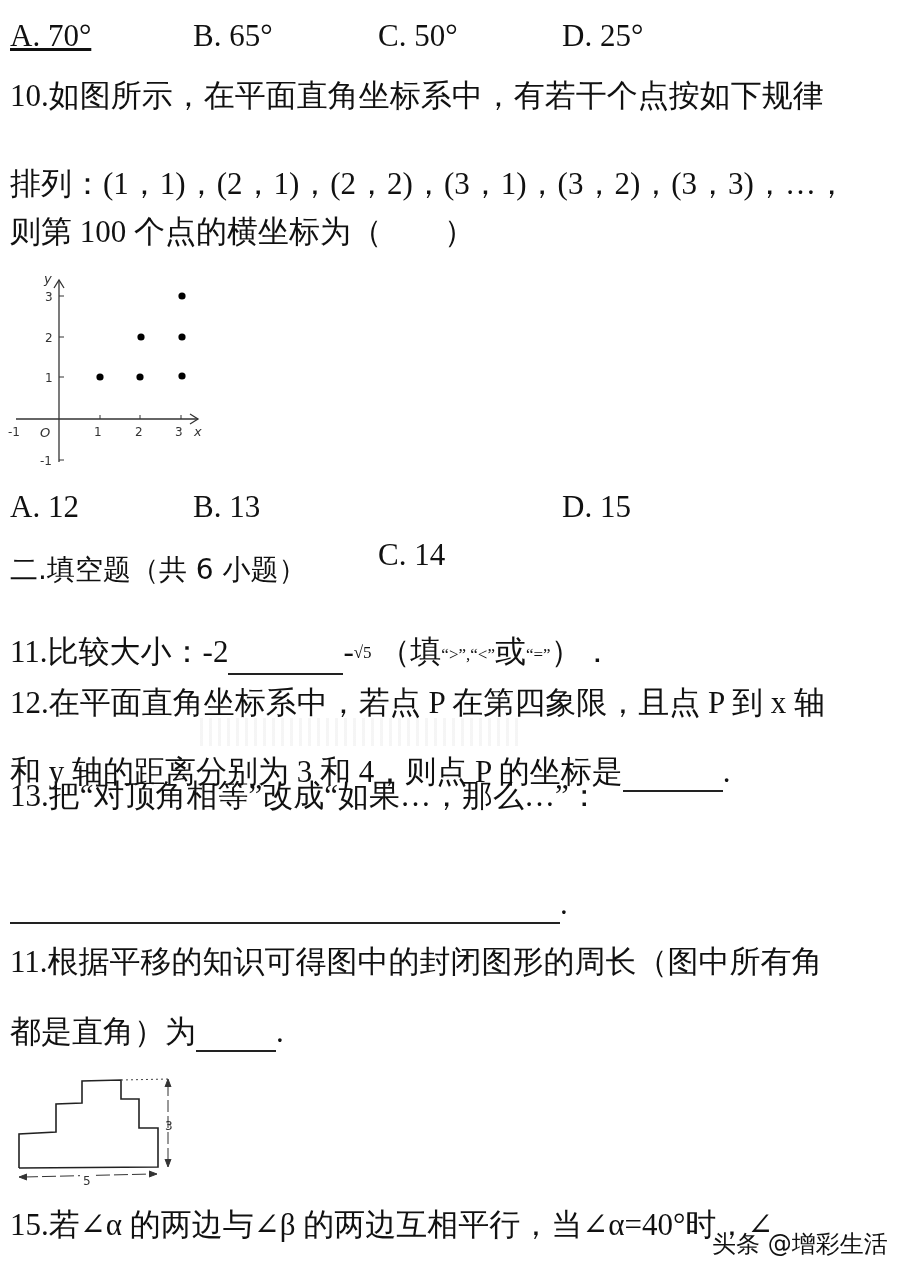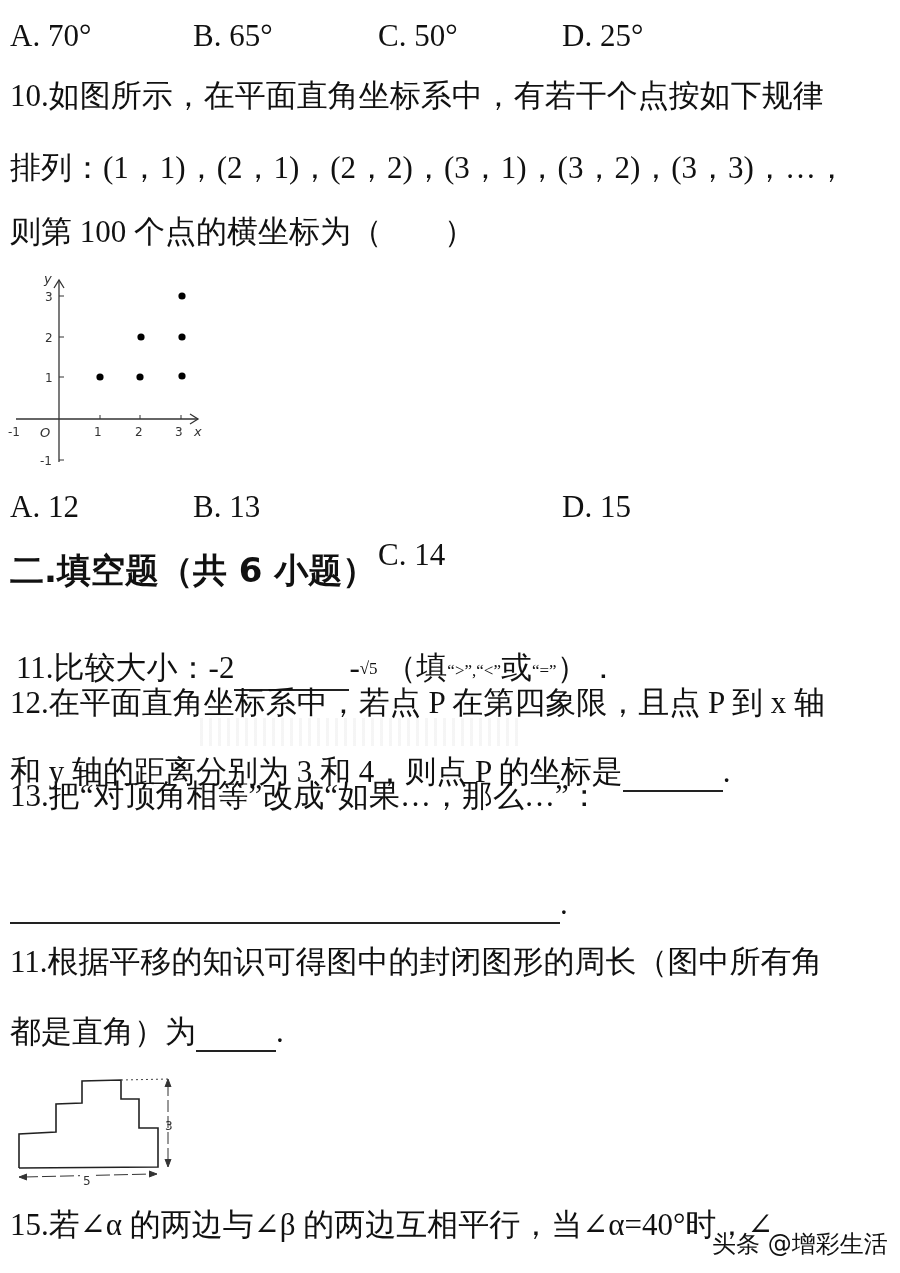--- a/index.html
+++ b/index.html
@@ -6,43 +6,43 @@
   body {
     width: 900px; height: 1273px; overflow: hidden; position: relative;
     font-family: "Liberation Serif", "DejaVu Serif", serif;
     color: #111;
   }
   .line {
     position: absolute; left: 10px; font-size: 31px; white-space: nowrap;
     line-height: 40px; letter-spacing: 0px;
   }
   .opt { position: absolute; font-size: 31px; line-height: 40px; white-space: nowrap; }
-  .bold { font-weight: bold; font-family: "DejaVu Sans", sans-serif; font-size: 34px; }
+  .bold { font-weight: normal; font-family: "DejaVu Sans", sans-serif; font-size: 28px; }
   .blank { display: inline-block; border-bottom: 2px solid #222; height: 30px; vertical-align: bottom; }
   .small { font-size: 17px; vertical-align: 2px; }
   .sqrt { font-size: 17px; vertical-align: 4px; }
   svg text { font-family: "DejaVu Sans", sans-serif; }
   .watermark {
     position: absolute; left: 712px; top: 1228px; font-size: 24px;
     font-family: "DejaVu Sans", sans-serif; color: #111;
     text-shadow: 0 0 2px #fff, 0 0 2px #fff;
   }
   .smudge { position: absolute; left: 200px; top: 718px; width: 320px; height: 28px;
     background: repeating-linear-gradient(90deg, rgba(200,200,200,0.35) 0 3px, transparent 3px 9px); opacity: .5; }
 </style>
 </head>
 <body>
 
-<div class="opt" style="left:10px; top:16px;">A. 70°</div>
+<div class="opt" style="left:10px; top:16px;text-decoration:underline;">A. 70°</div>
 <div class="opt" style="left:193px; top:16px;">B. 65°</div>
 <div class="opt" style="left:378px; top:16px;">C. 50°</div>
 <div class="opt" style="left:562px; top:16px;font-family:Liberation Serif, serif;">D. 25°</div>
 
 <div class="line" style="top:76px;">10.如图所示，在平面直角坐标系中，有若干个点按如下规律</div>
-<div class="line" style="top:148px;">排列：(1，1)，(2，1)，(2，2)，(3，1)，(3，2)，(3，3)，…，</div>
+<div class="line" style="top:164px;">排列：(1，1)，(2，1)，(2，2)，(3，1)，(3，2)，(3，3)，…，</div>
 <div class="line" style="top:212px;">则第 100 个点的横坐标为（　　）</div>
 
 <svg style="position:absolute; left:0; top:268px;" width="220" height="205" viewBox="0 0 220 205">
 
   <line x1="16" y1="151" x2="198" y2="151" stroke="#333" stroke-width="1.3"></line>
   <polyline points="190,146 198,151 190,156" fill="none" stroke="#333" stroke-width="1.3"></polyline>
   <line x1="59" y1="194" x2="59" y2="12" stroke="#333" stroke-width="1.3"></line>
   <polyline points="54,20 59,12 64,20" fill="none" stroke="#333" stroke-width="1.3"></polyline>
 
   <line x1="100" y1="147" x2="100" y2="151" stroke="#333"></line>
@@ -76,21 +76,21 @@
   </g>
 </svg>
 
 <div class="opt" style="left:10px; top:487px;">A. 12</div>
 <div class="opt" style="left:193px; top:487px;">B. 13</div>
 <div class="opt" style="left:378px; top:487px;margin-top:48px;">C. 14</div>
 <div class="opt" style="left:562px; top:487px;">D. 15</div>
 
 <div class="line bold" style="top:550px;">二.填空题（共 6 小题）</div>
 
-<div class="line" style="top:648px;margin-left:6px;">
+<div class="line" style="top:632px;">
   <span>11.比较大小：-2</span><span class="blank" style="width:115px;"></span><span>-</span><span class="sqrt">√5</span>
   <span>（填</span><span class="small">“&gt;”,</span><span class="small">“&lt;”</span><span>或</span><span class="small">“=”</span><span>）．</span>
 </div>
 
 <div class="line" style="top:683px;">12.在平面直角坐标系中，若点 P 在第四象限，且点 P 到 x 轴</div>
 <div class="smudge"></div>
 <div class="line" style="top:752px;text-align:right;">
   <span>和 y 轴的距离分别为 3 和 4，则点 P 的坐标是</span><span class="blank" style="width:100px;"></span><span>.</span>
 </div>
 

